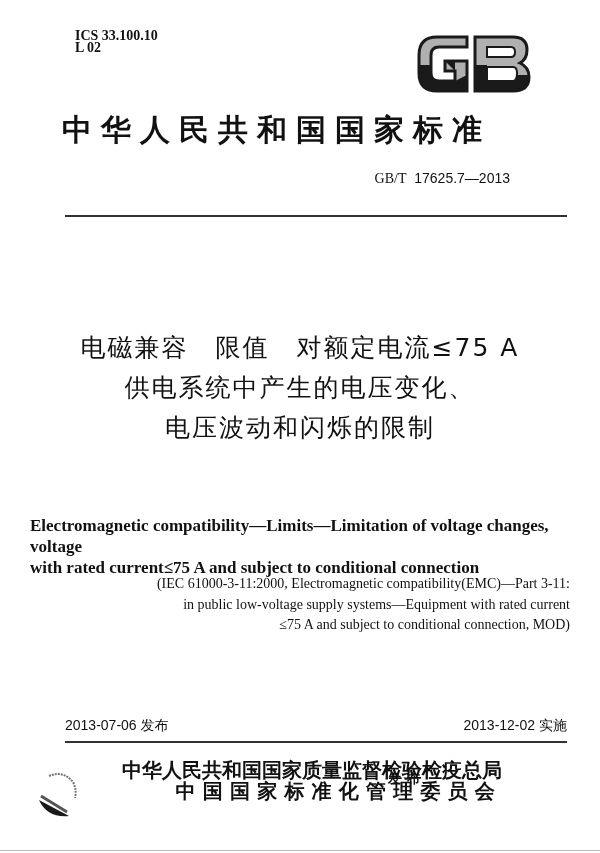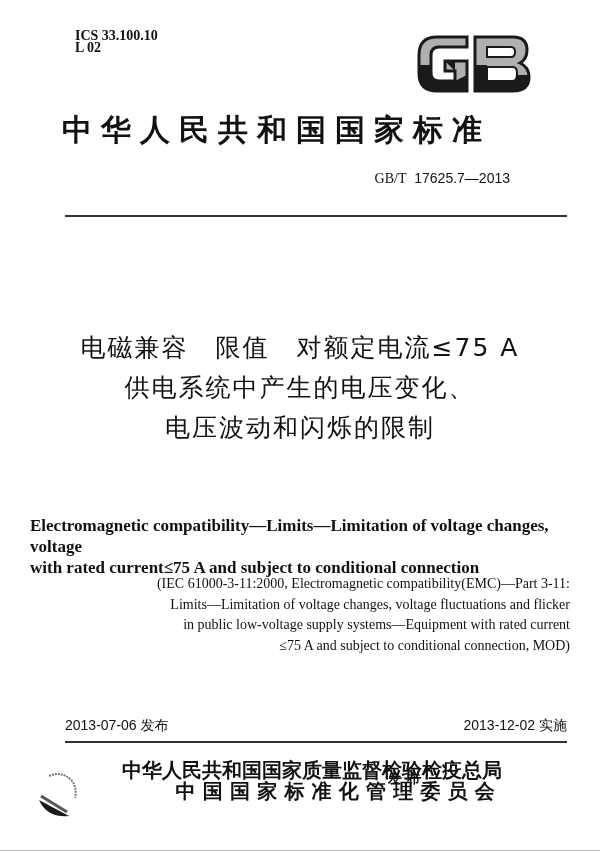--- a/index.html
+++ b/index.html
@@ -61,21 +61,20 @@
   <div>电压波动和闪烁的限制</div>
 </div>
 
 <div class="abs title-en">
   <div>Electromagnetic compatibility—Limits—Limitation of voltage changes, voltage</div>
   <div>with rated current≤75 A and subject to conditional connection</div>
 </div>
 
 <div class="abs title-ref">
   <div>(IEC 61000-3-11:2000, Electromagnetic compatibility(EMC)—Part 3-11:</div>
-  <div>Limits—Limitation of voltage changes, voltage fluctuations and flicker</div>
   <div>in public low-voltage supply systems—Equipment with rated current</div>
   <div>≤75 A and subject to conditional connection, MOD)</div>
 </div>
 
 <div class="abs date-row">
   <span>2013-07-06 发布</span>
   <span>2013-12-02 实施</span>
 </div>
 
 <div class="abs rule-bottom"></div>

